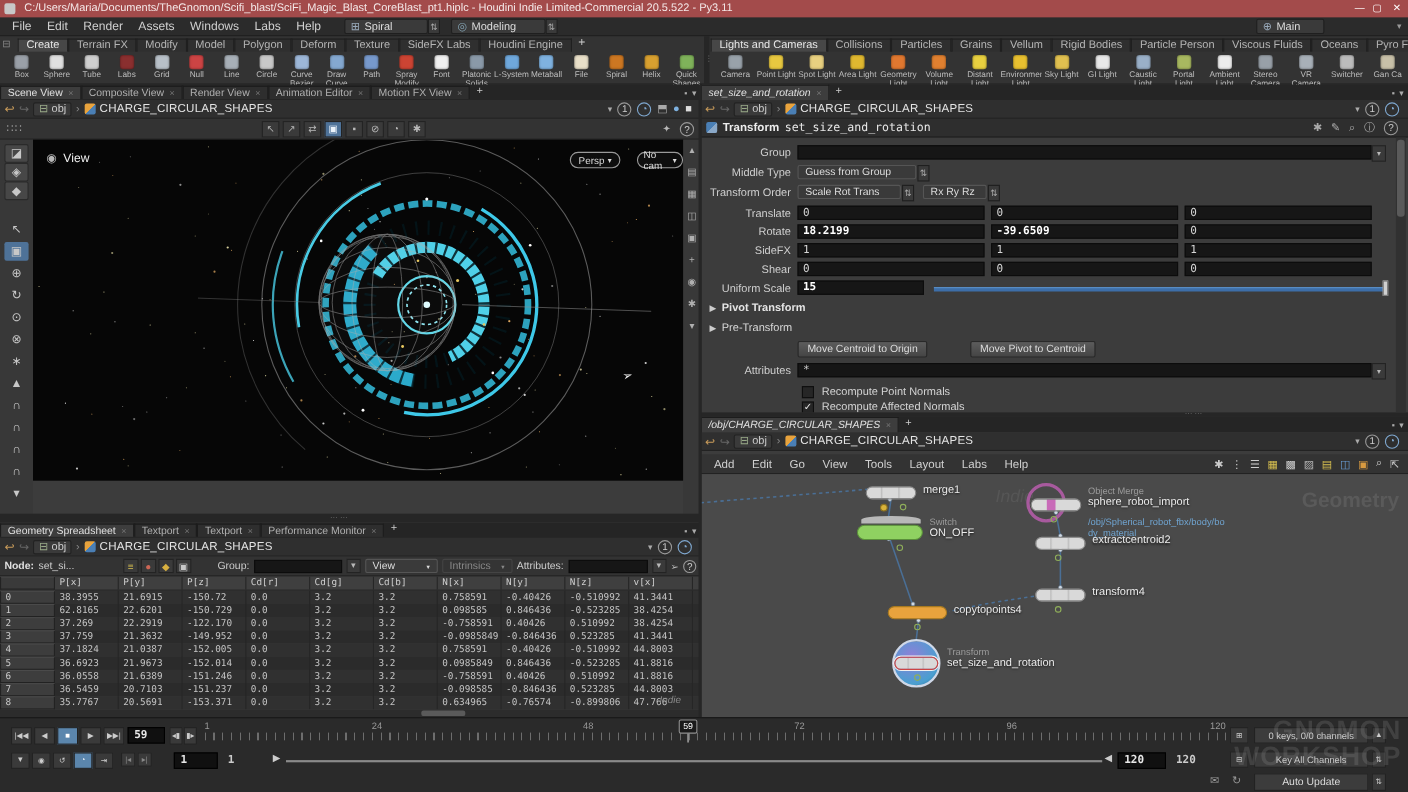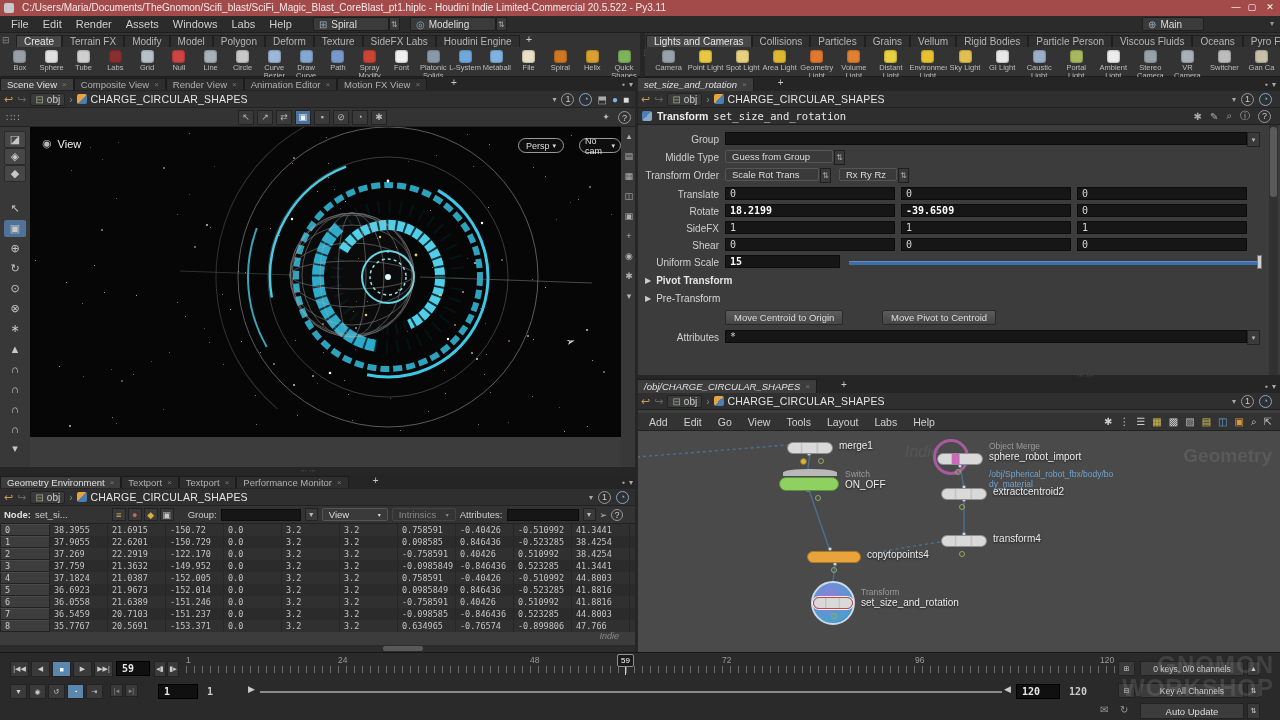--- a/index.html
+++ b/index.html
@@ -18,21 +18,21 @@
   #shelf { left:0; top:33px; width:1280px; height:44px; background:#333; border-bottom:1px solid #1c1c1c; }
   .shelftabs { display:flex; height:15px; font-size:10px; }
   .shelftab { background:#2f2f2f; border:1px solid #1f1f1f; border-bottom:none; padding:0 7px; color:#b5b5b5; display:flex; align-items:center; white-space:nowrap; }
   .shelftab.active { background:#474747; color:#e8e8e8; }
   .tabplus { color:#ccc; padding:0 6px; font-size:11px; }
   .tools { display:flex; height:29px; align-items:flex-start; padding-left:4px; }
   .tool { width:44px; text-align:center; font-size:7.5px; color:#bdbdbd; line-height:1.05; overflow:hidden; }
   .tool .ticon { width:13px; height:13px; border-radius:3px; margin:2px auto 1px auto; box-shadow:0 0 2px rgba(0,0,0,.6) inset; }
   
   .pane { position:absolute; background:#3c3c3c; }
-  .ptabs { height:14px; background:#252525; display:flex; font-size:9.5px; align-items:stretch;gap:18px; }
+  .ptabs { height:14px; background:#252525; display:flex; font-size:9.5px; align-items:stretch; }
   .ptab { background:#2e2e2e; border:1px solid #1c1c1c; border-bottom:none; padding:0 6px; color:#b0b0b0; display:flex; align-items:center; gap:5px; white-space:nowrap; }
   .ptab.active { background:#3d3d3d; color:#e0e0e0; }
   .ptab .x { color:#777; font-size:8px; }
   .pcorner { margin-left:auto; display:flex; align-items:center; gap:4px; padding-right:4px; color:#aaa; font-size:8px; }
   .pathbar { height:17px; background:#2f2f2f; border-bottom:1px solid #222; display:flex; align-items:center; font-size:10px; gap:4px; padding:0 4px; }
   .navarr { color:#c89b5a; font-size:11px; }
   .navarr.dim { color:#666; }
   .chip { background:#3a3a3a; border:1px solid #222; border-radius:2px; height:13px; display:flex; align-items:center; gap:3px; padding:0 4px; color:#ccc; }
   .nodeico { width:10px; height:10px; border-radius:2px; background:linear-gradient(135deg,#e8a33d 50%,#4a7fb5 50%); }
   .pathname { color:#e4e4e4; font-size:10.5px; letter-spacing:.2px; }
@@ -813,20 +813,35 @@
       <span style="color:#d8d8d8;font-size:10px">Pre-Transform</span>
     </div>
 
     <div class="pbtn abs" style="left:88px;top:185px">Move Centroid to Origin</div>
     <div class="pbtn abs" style="left:245px;top:185px">Move Pivot to Centroid</div>
 
     <span class="plabel" style="top:207px">Attributes</span>
     <div class="pfield abs" style="left:88px;top:205px;width:522px">*</div>
     <div class="icobox abs" style="left:610px;top:205px;width:13px;height:15px;font-size:7px">▾</div>
 
+    <div class="abs" style="left:92px;top:224px">
+
+    <div class="flex" style="height:14px;gap:7px">
+          <span class="chk"></span>
+          <span style="font-size:10px;color:#d4d4d4">Recompute Point Normals</span>
+        </div>
+        <div class="flex" style="height:14px;gap:7px">
+          <span class="chk">✓</span>
+          <span style="font-size:10px;color:#d4d4d4">Recompute Affected Normals</span>
+        </div>
+        <div class="flex" style="height:14px;gap:7px">
+          <span class="chk">✓</span>
+          <span style="font-size:10px;color:#d4d4d4">Preserve Normal Length</span>
+        </div>
+      </div>
   </div>
 
   <div class="abs" style="left:632px;top:48px;width:9px;height:250px;background:#313131">
     <div class="abs" style="left:1px;top:2px;width:7px;height:70px;background:#5a5a5a;border-radius:3px"></div>
   </div>
 </div>
 
 <div class="pane" style="left:637px;top:375px;width:643px;height:277px">
   <div class="splitter" style="left:0;top:0;width:643px;height:4px">
       <span class="dots" style="left:440px;top:-3px">⋯⋯</span>
@@ -952,21 +967,21 @@
     <span class="nlabel" style="left:224px;top:166px">set_size_and_rotation</span>
     <span class="nflag" style="left:194px;top:182px"></span>
   </div>
 </div>
 
 <div class="pane" style="left:0;top:475px;width:637px;height:177px">
   <div class="ptabs">
     <div class="flex">
 
     <div class="ptab active">
-          <span>Geometry Environment</span>
+          <span>Geometry Spreadsheet</span>
           <span class="x">×</span>
         </div>
         <div class="ptab">
           <span>Textport</span>
           <span class="x">×</span>
         </div>
         <div class="ptab">
           <span>Textport</span>
           <span class="x">×</span>
         </div>
@@ -1011,57 +1026,73 @@
         <div class="icobox" style="width:14px;height:13px">
           <span style="color: rgb(204, 102, 85);">●</span>
         </div>
         <div class="icobox" style="width:14px;height:13px">
           <span style="color: rgb(216, 176, 64);">◆</span>
         </div>
         <div class="icobox" style="width:14px;height:13px">
           <span style="color: rgb(200, 200, 200);">▣</span>
         </div>
       </div>
-    <span style="margin-left:10px;color:#ccc">Group:</span>
+    <span style="margin-left:20px;color:#ccc">Group:</span>
     <div class="pfield" style="width:80px;height:12px"></div>
     <div class="icobox" style="width:13px;height:13px;font-size:7px">▼</div>
     <div class="pmenu" style="width:66px;height:13px">
         <span>View</span>
         <span style="margin-left:auto;font-size:6px">▾</span>
       </div>
     <div class="pmenu" style="width:64px;height:13px;color:#888;background:#343434;border-color:#444">
         <span>Intrinsics</span>
         <span style="margin-left:auto;font-size:6px">▾</span>
       </div>
     <span style="color:#ccc">Attributes:</span>
     <div class="pfield" style="width:72px;height:12px"></div>
     <div class="icobox" style="width:13px;height:13px;font-size:7px">▼</div>
     <span style="font-size:9px;color:#bbb">➢</span>
     <span class="circbadge" style="width:12px;height:12px">?</span>
   </div>
 
   <div class="abs" style="left:0;top:49px;width:637px;height:121px;overflow:hidden">
+    <div class="shead">
+      <div class="cell idx" style="background:#3a3a3a"></div>
+      <div style="display:flex">
+
+      <div class="cell">P[x]</div>
+          <div class="cell">P[y]</div>
+          <div class="cell">P[z]</div>
+          <div class="cell">Cd[r]</div>
+          <div class="cell">Cd[g]</div>
+          <div class="cell">Cd[b]</div>
+          <div class="cell">N[x]</div>
+          <div class="cell">N[y]</div>
+          <div class="cell">N[z]</div>
+          <div class="cell">v[x]</div>
+        </div>
+    </div>
     <div>
 
     <div class="srow">
           <div class="cell idx">0</div>
           <div class="cell">38.3955</div>
           <div class="cell">21.6915</div>
           <div class="cell">-150.72</div>
           <div class="cell">0.0</div>
           <div class="cell">3.2</div>
           <div class="cell">3.2</div>
           <div class="cell">0.758591</div>
           <div class="cell">-0.40426</div>
           <div class="cell">-0.510992</div>
           <div class="cell">41.3441</div>
         </div>
         <div class="srow">
           <div class="cell idx">1</div>
-          <div class="cell">37.9055</div>
+          <div class="cell">62.8165</div>
           <div class="cell">22.6201</div>
           <div class="cell">-150.729</div>
           <div class="cell">0.0</div>
           <div class="cell">3.2</div>
           <div class="cell">3.2</div>
           <div class="cell">0.098585</div>
           <div class="cell">0.846436</div>
           <div class="cell">-0.523285</div>
           <div class="cell">38.4254</div>
         </div>

